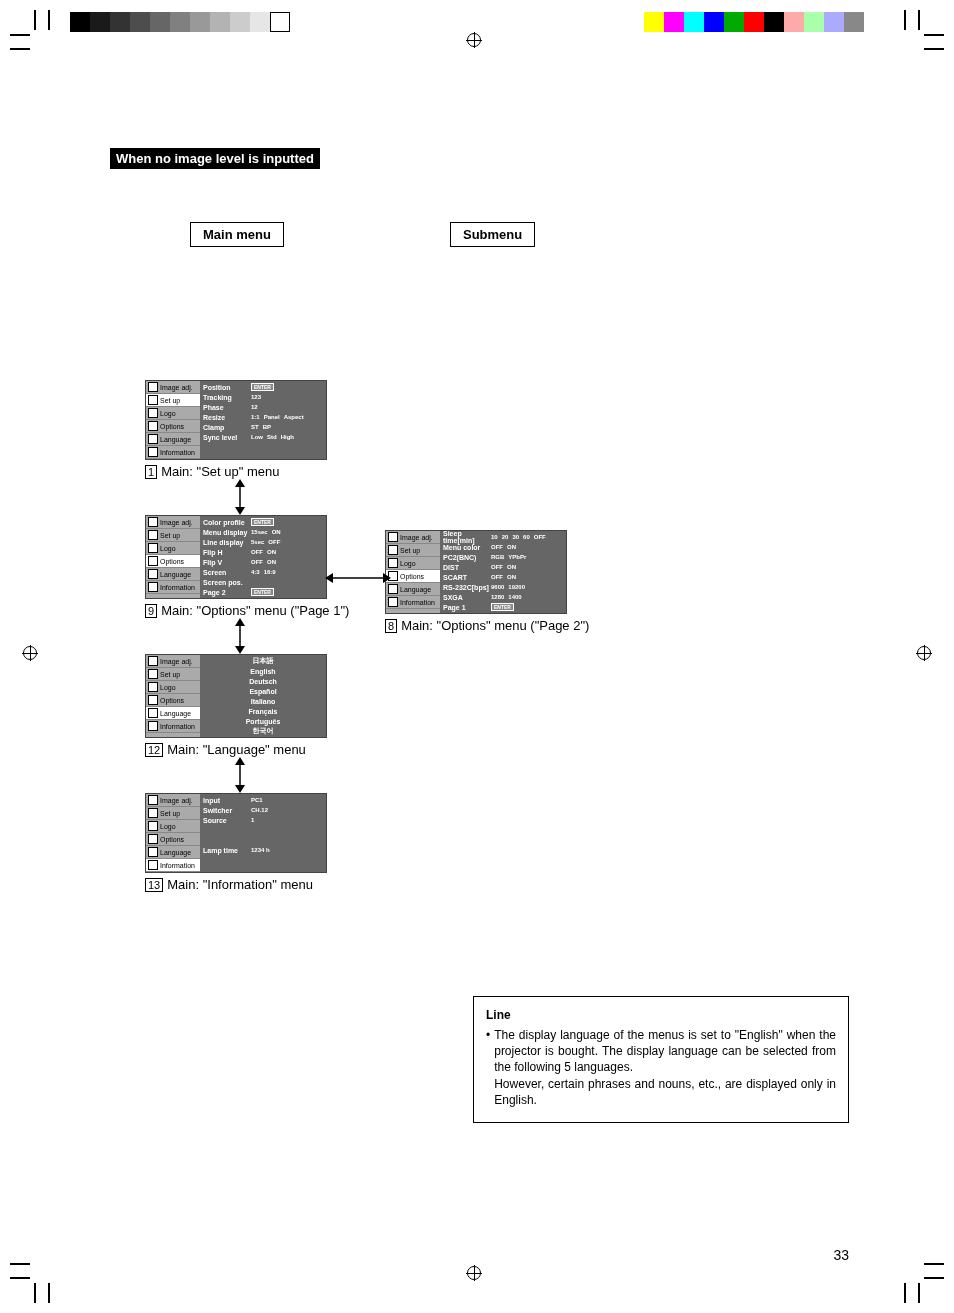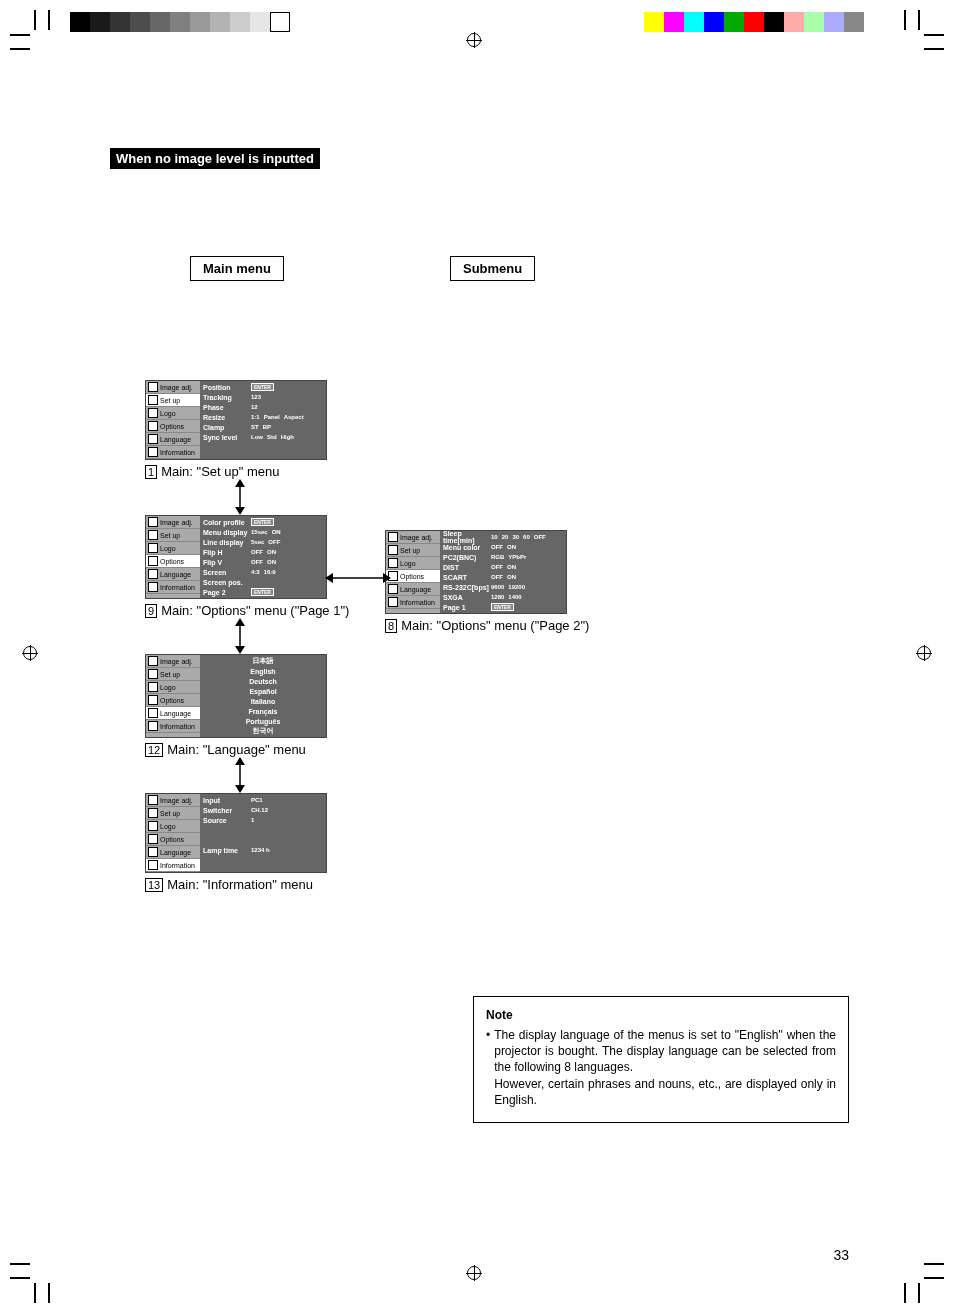--- a/index.html
+++ b/index.html
@@ -15,21 +15,21 @@
   .colorbar div { width:20px; height:20px; }
   
   .regtarget { position:absolute; width:12px; height:12px; border:1px solid #000; border-radius:50%; }
   .regtarget::before,.regtarget::after { content:''; position:absolute; background:#000; }
   .regtarget::before { left:50%; top:-2px; bottom:-2px; width:1px; margin-left:-0.5px; }
   .regtarget::after { top:50%; left:-2px; right:-2px; height:1px; margin-top:-0.5px; }
   .content { position:absolute; left:110px; top:120px; right:105px; bottom:60px; }
   .section-title { font-style:italic; font-size:18px; border-bottom:2px solid #000; padding-bottom:4px; }
   .blackbox { display:inline-block; background:#000; color:#fff; font-weight:bold; font-size:13px; padding:3px 6px; margin-top:28px; }
   .menuframe-label { border:1.5px solid #000; display:inline-block; padding:4px 12px; font-weight:bold; font-size:13px; text-align:center; }
-  .menuhead-row { margin-top:87px; position:relative; height:22px; }
+  .menuhead-row { margin-top:53px; position:relative; height:22px; }
   .menuhead-row .mm { position:absolute; left:80px; }
   .menuhead-row .sm { position:absolute; left:340px; }
   
   .panel { width:180px; background:#666; font-size:7px; color:#fff; border:1px solid #444; }
   .panel-row { display:flex; }
   .panel .sidebar { width:54px; background:#aaa; }
   .panel .sidebar .sitem { display:flex; align-items:center; gap:2px; padding:1px 2px; color:#000; border-bottom:1px solid #888; height:10px; }
   .panel .sidebar .sitem .icn { width:8px; height:8px; border:1px solid #000; background:#fff; font-size:5px; text-align:center; line-height:8px; }
   .panel .sidebar .sitem.sel { background:#fff; }
   .panel .main { flex:1; background:#666; padding:1px 3px; }
@@ -518,24 +518,24 @@
       <div id="cap3" class="caption"><span class="numbox">8</span><span>Main: "Options" menu ("Page 2")</span></div>
     </div>
 
     <svg style="position:absolute; left:215px; top:452px;" width="70" height="12">
       <line x1="4" y1="6" x2="60" y2="6" stroke="#000" stroke-width="1.5"></line>
       <polygon points="0,6 8,1 8,11"></polygon>
         <polygon points="66,6 58,1 58,11"></polygon>
     </svg>
 
     <div class="notebox">
-      <div class="ntitle">Note</div>
+      <div class="ntitle">Line</div>
       <div style="display:flex; gap:4px;">
         <span>•</span>
-        <span id="notetext" style="text-align:justify; white-space:pre-line">The display language of the menus is set to "English" when the projector is bought. The display language can be selected from the following 8 languages.
+        <span id="notetext" style="text-align:justify; white-space:pre-line">The display language of the menus is set to "English" when the projector is bought. The display language can be selected from the following 5 languages.
 However, certain phrases and nouns, etc., are displayed only in English.</span>
       </div>
     </div>
 
   </div>
 
   <div class="pagenum">33</div>
 </div>
 
 </body></html>

